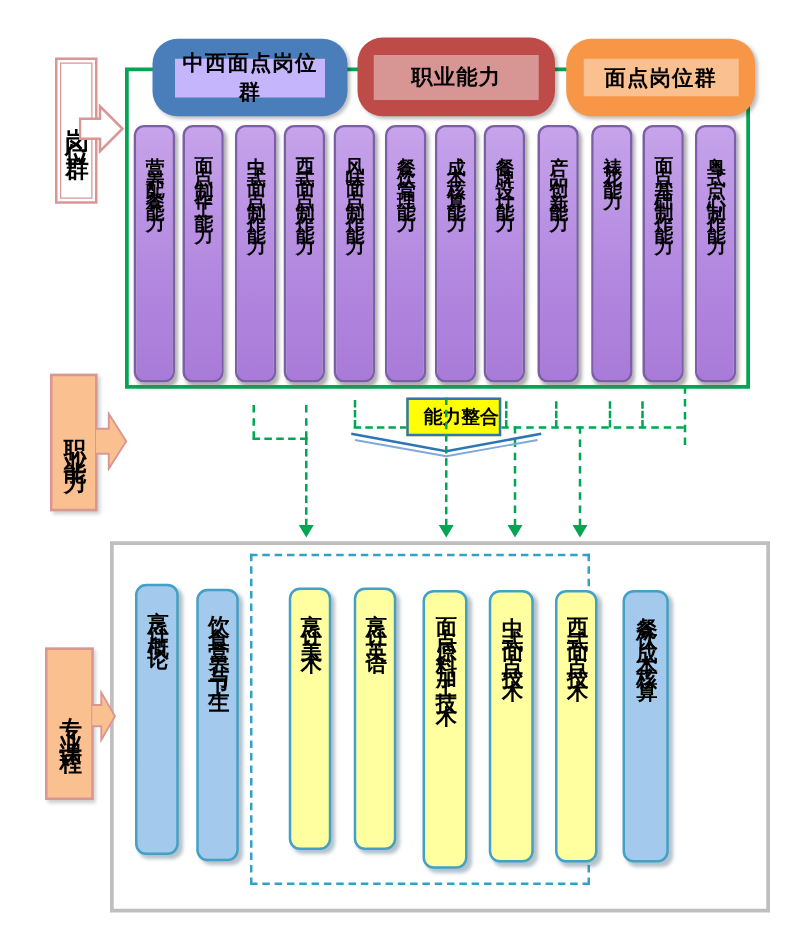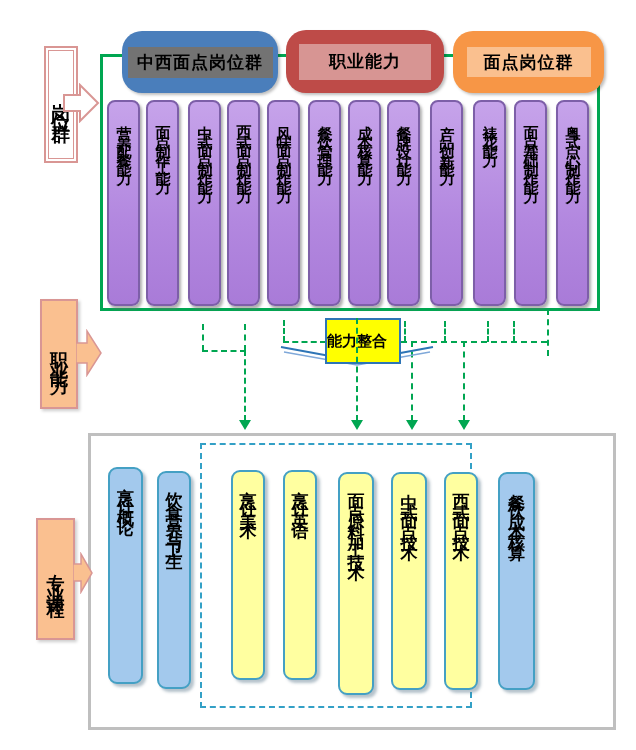--- a/index.html
+++ b/index.html
@@ -31,22 +31,22 @@
   .double-border{background:#fff;border:2px solid #D99694;padding:2px;}
   .double-border .inner{border:1px solid #D99694;width:100%;height:100%;box-sizing:border-box;
     display:flex;justify-content:center;align-items:center;}
   .side-arrow{position:absolute;z-index:5;}
   
   .vdash{position:absolute;width:0;border-left:2px dashed #00A651;z-index:3;}
   .hdash{position:absolute;height:0;border-top:2px dashed #00A651;z-index:3;}
   .ahead{position:absolute;width:0;height:0;border-left:6px solid transparent;border-right:6px solid transparent;
     border-top:10px solid #00A651;z-index:3;}
   
-  .integration{position:absolute;left:325px;top:318px;width:76px;height:46px;background:#FFFF00;
-    border:2px solid #2E75B6;box-sizing:border-box;display:flex;align-items:center;justify-content:flex-start;
+  .integration{position:absolute;left:325px;top:318px;width:76px;height:31px;background:#FFFF00;
+    border:2px solid #2E75B6;box-sizing:border-box;display:flex;align-items:center;justify-content:flex-end;
     font-weight:bold;font-size:15px;z-index:5;}
   
   .courses-box{position:absolute;left:88px;top:433px;width:528px;height:297px;background:#ffffff;
     border:3px solid #BFBFBF;box-sizing:border-box;z-index:1;}
   .core-frame{position:absolute;left:200px;top:443px;width:272px;height:265px;
     border:2px dashed #33A0C6;box-sizing:border-box;z-index:1;}
   .cpill{position:absolute;border-radius:9px;box-sizing:border-box;z-index:2;
     border:2px solid #44A0C4;box-shadow:3px 3px 3px rgba(90,120,140,.45);
     align-items:flex-start;padding-top:6px;}
   .cpill .vtext{font-size:17px;letter-spacing:10px;line-height:1;}
@@ -77,21 +77,21 @@
   </svg>
 
   <div class="side-label peach vwrap" style="left:36px;top:518px;width:39px;height:122px;align-items:center;">
     <span class="vtext" style="font-size:18px;letter-spacing:10px;">专业课程</span>
   </div>
   <svg class="side-arrow" style="left:73px;top:552px;" width="21" height="42" viewBox="0 0 21 42">
     <polygon points="0,12 8,12 8,2 19,21 8,40 8,29 0,29" fill="#FAC090" stroke="#D99694" stroke-width="1.5"></polygon>
   </svg>
 
   <div class="ghead" style="left:122px;top:31px;width:156px;background:#4A7EBB;">
-    <div class="ghead-inner" style="width:145px;height:31px;background:#737373;">中西面点岗位群</div>
+    <div class="ghead-inner" style="width:120px;height:31px;background:#c4b5fd;text-align:center;">中西面点岗位群</div>
   </div>
   <div class="ghead" style="left:286px;top:30px;width:158px;height:63px;background:#BE4B48;">
     <div class="ghead-inner" style="width:132px;height:36px;background:#D79593;">职业能力</div>
   </div>
   <div class="ghead" style="left:453px;top:31px;width:151px;background:#F79646;text-align:center;">
     <div class="ghead-inner" style="width:124px;height:30px;background:#FAC08F;">面点岗位群</div>
   </div>
 
   <div class="apill vwrap" style="left:107px;">
       <span class="vtext">营养配餐能力</span>

